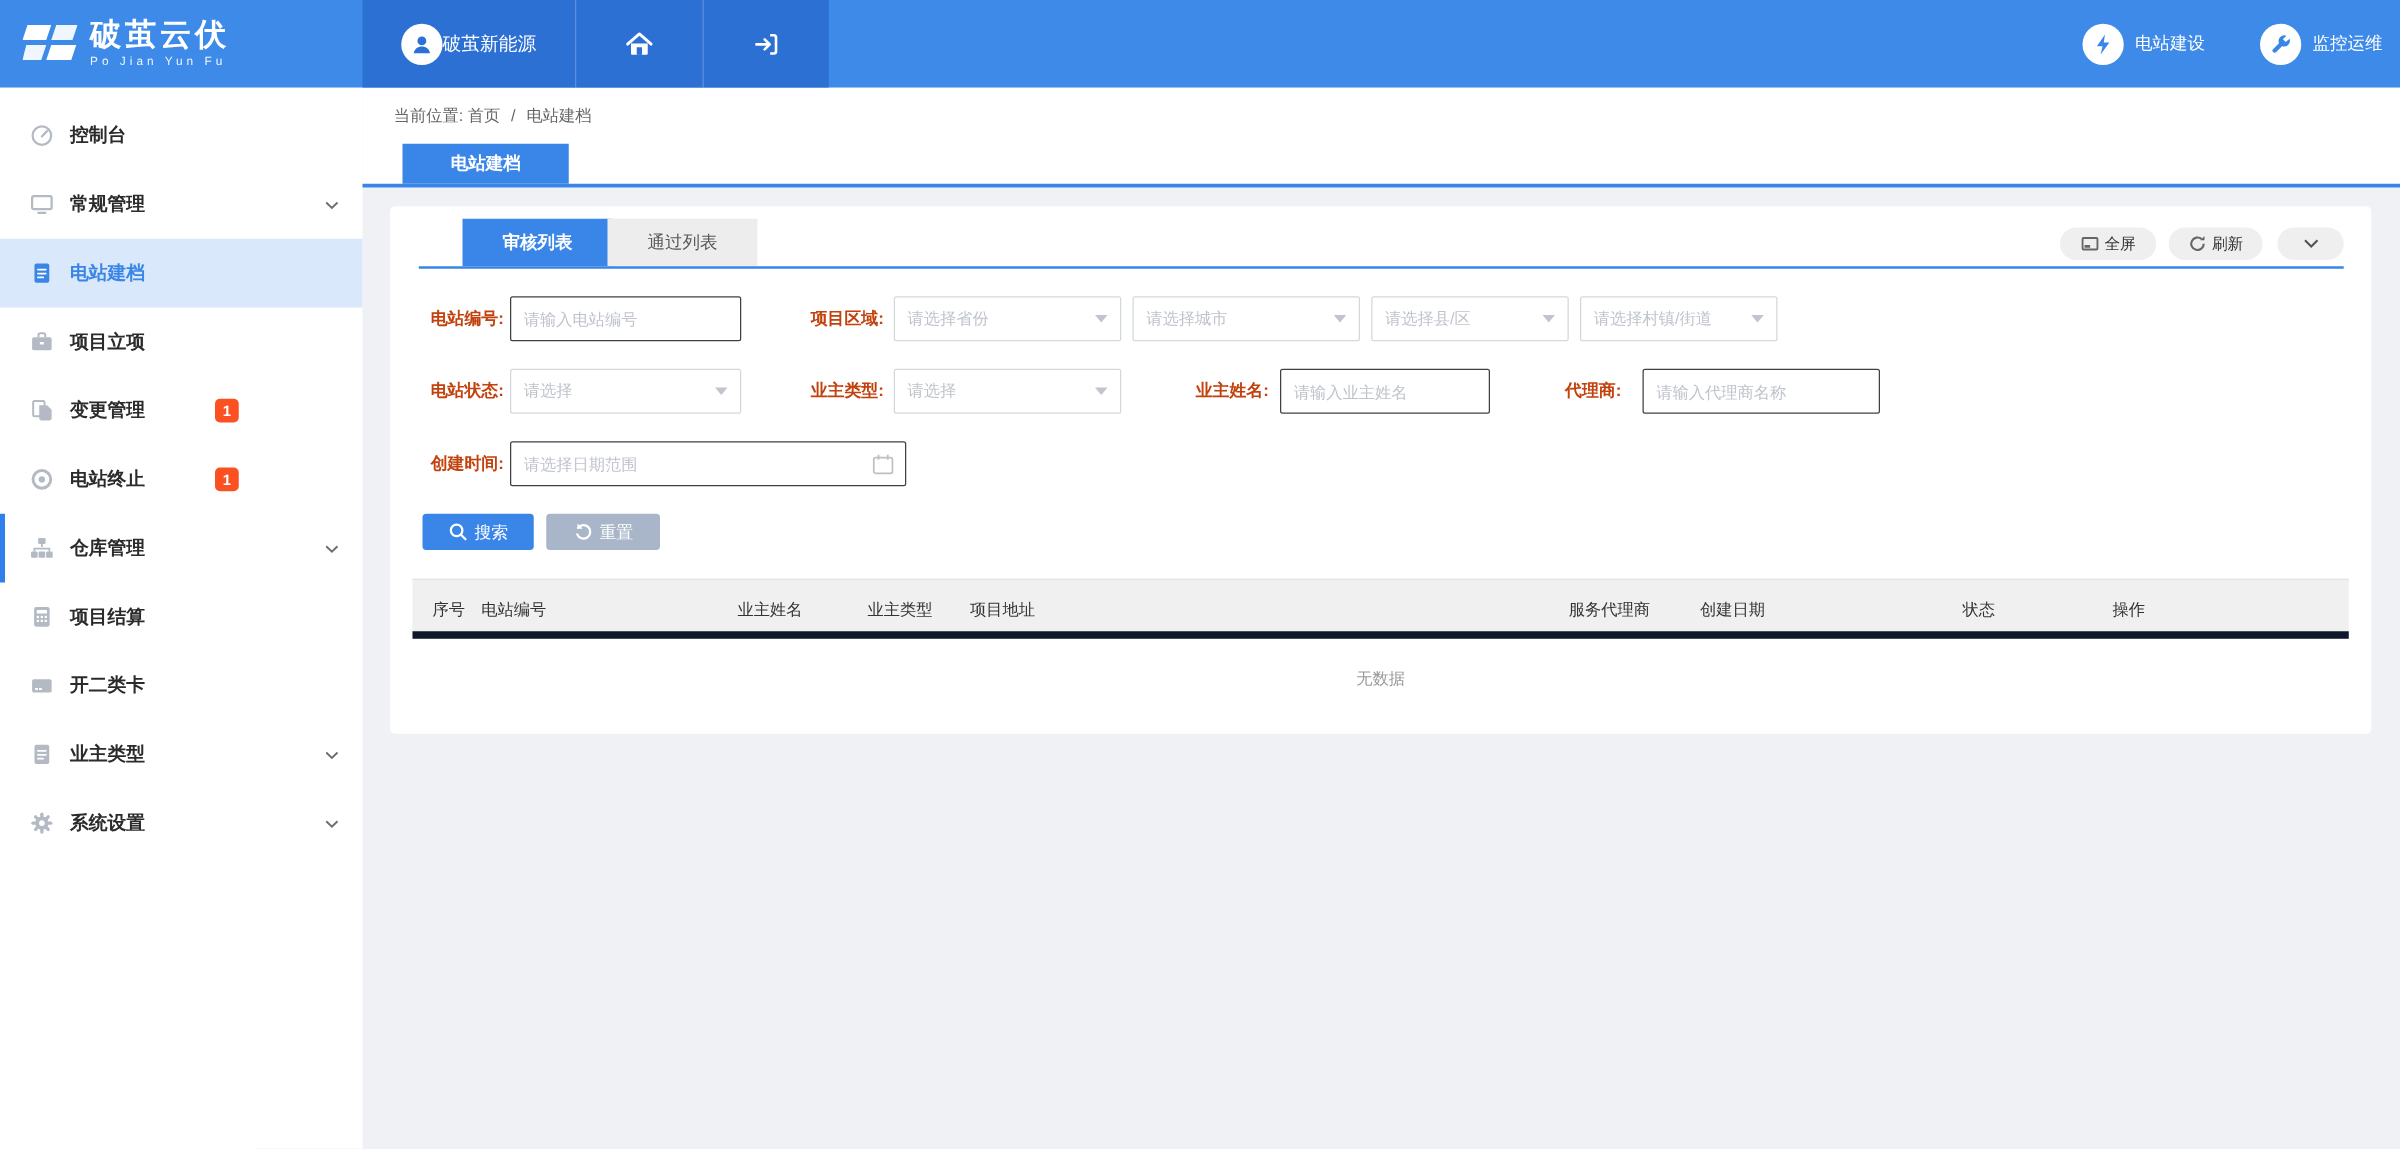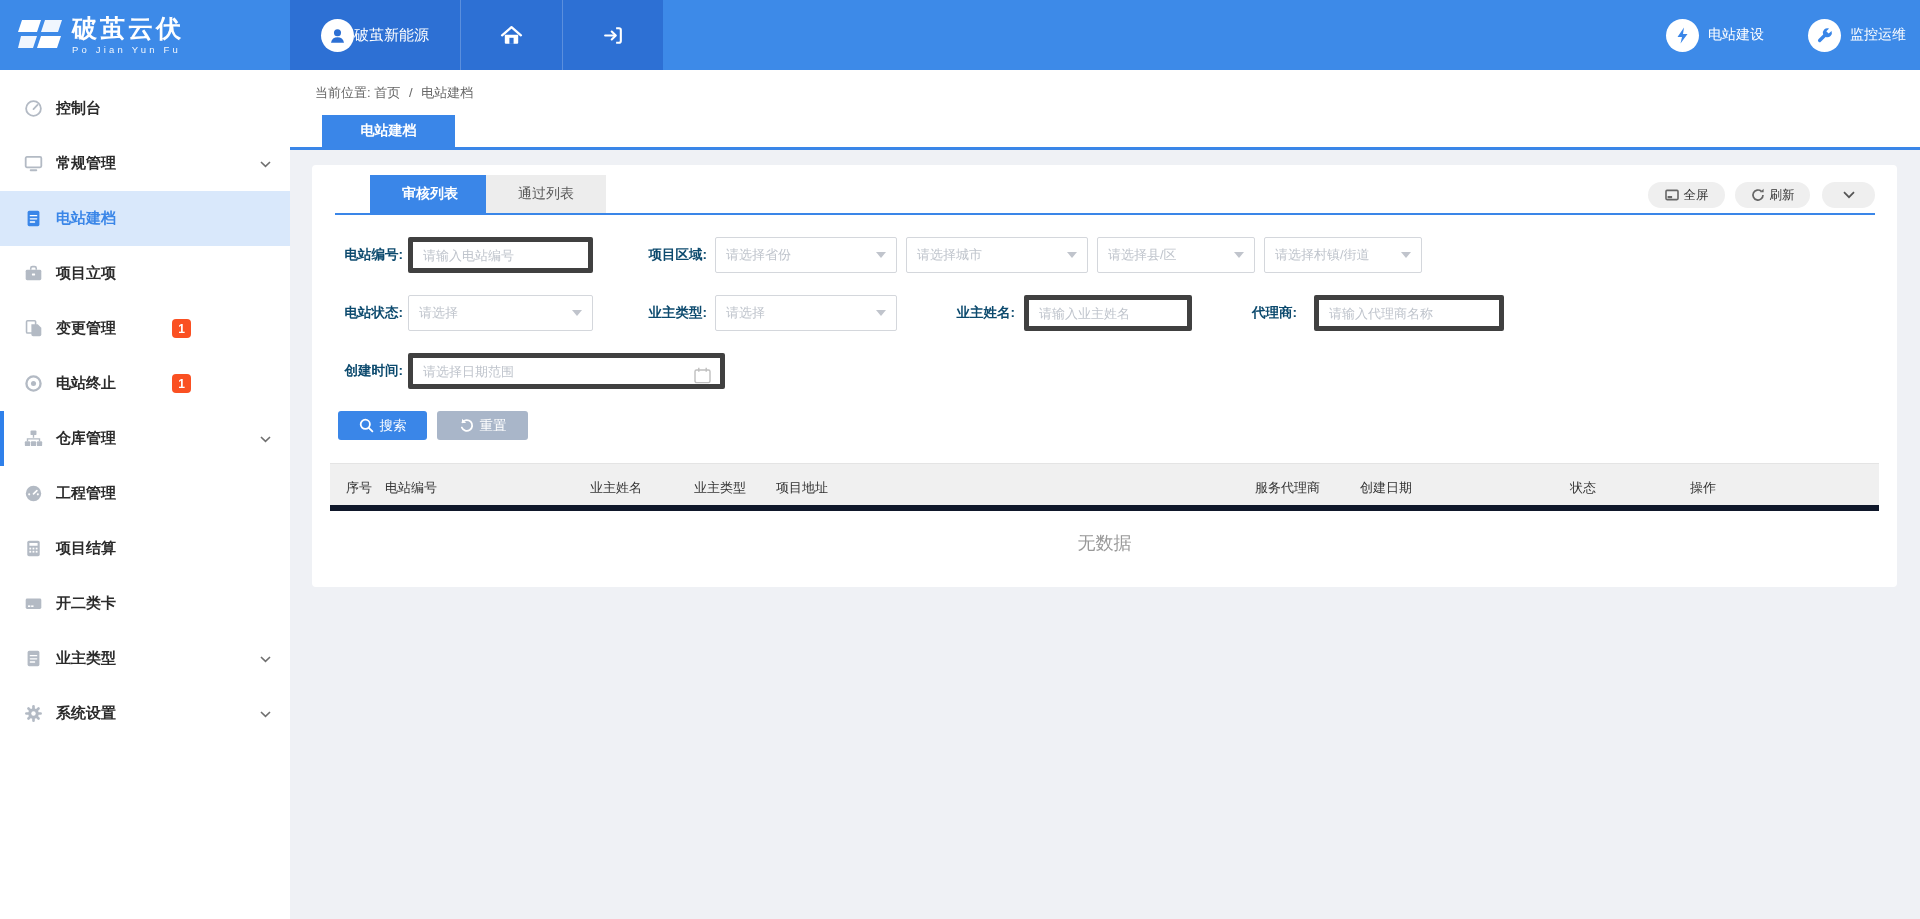--- a/index.html
+++ b/index.html
@@ -49,36 +49,36 @@
   .tab { position:absolute; top:10px; width:120px; height:38px; font-size:14px; display:flex; align-items:center; justify-content:center; cursor:pointer;margin-left:33px; }
   .tab-active { left:25px; background:#3A86E8; color:#fff; font-weight:bold; }
   .tab-plain { left:141px; background:#EDEDED; color:#595959; }
   .tabs-line { position:absolute; left:23px; top:48px; width:1540px; height:2px; background:#3A86E8; }
   .pill { position:absolute; top:17px; height:26px; border-radius:13px; background:#EFEFEF; display:flex; align-items:center; justify-content:center; gap:5px; font-size:12.5px; color:#333; cursor:pointer; }
   .pill-full { left:1336px; width:77px; }
   .pill-refresh { left:1423px; width:75px; }
   .pill-collapse { left:1510px; width:53px; color:#555; }
 
   
-  .fld-label { position:absolute; height:36px; line-height:36px; text-align:right; font-size:13.5px; font-weight:bold; color:#0c4a6e; }
-  .inp { position:absolute; height:36px; border:5px solid #404040; border-radius:2px; background:#fff; }
+  .fld-label { position:absolute; height:36px; line-height:36px; text-align:right; font-size:13.5px; font-weight:bold; color:#c2410c; }
+  .inp { position:absolute; height:36px; border:1px solid #404040; border-radius:2px; background:#fff; }
   .inp input { width:100%; height:100%; border:none; outline:none; padding:0 10px; font-size:13px; color:#333; font-family:"Liberation Sans", sans-serif; background:transparent; }
   .inp input::placeholder { color:#BFC4CC; }
   .sel { position:absolute; height:36px; border:1px solid #D4D7DC; border-radius:2px; background:#fff; display:flex; align-items:center; justify-content:space-between; padding:0 10px; font-size:13px; color:#BFC4CC; cursor:pointer; }
   .caret { width:0; height:0; border-left:5px solid transparent; border-right:5px solid transparent; border-top:6px solid #C0C4CC; }
   .date-icon { position:absolute; right:9px; top:9px; width:17px; height:17px; }
 
   .btn { position:absolute; top:246px; height:29px; border:none; border-radius:3px; color:#fff; font-size:13.5px; display:flex; align-items:center; justify-content:center; gap:6px; cursor:pointer; font-family:"Liberation Sans", sans-serif; }
   .btn-search { left:26px; width:89px; background:#3A86E8; }
   .btn-reset { left:125px; width:91px; background:#A9B6C9; }
 
   
   .thead { position:absolute; left:18px; top:298px; width:1549px; height:48px; background:#F0F0F0; border-top:1px solid #E4E4E4; border-bottom:6px solid #0f172a; }
   .th { position:absolute; top:0; height:48px; line-height:48px; font-size:13px; color:#333; white-space:nowrap; }
-  .empty-row { position:absolute; left:18px; top:346px; width:1549px; height:64px; display:flex; align-items:center; justify-content:center; font-size:18px; color:#999; }
+  .empty-row { position:absolute; left:18px; top:346px; width:1549px; height:64px; display:flex; align-items:center; justify-content:center; font-size:13px; color:#999; }
 
   svg { display:block; }
 </style>
 </head>
 <body>
 
 <div class="header">
   <div class="logo-area">
     <span>
       <svg class="logo-mark" viewBox="0 0 44 40">
@@ -225,31 +225,20 @@
         </svg>
     </span>
     <span class="side-label">仓库管理</span>
     <span class="side-chevron">
       <svg width="11" height="7" viewBox="0 0 11 7">
           <path d="M1 1l4.5 4.3L10 1" fill="none" stroke="currentColor" stroke-width="1.6"></path>
         </svg>
     </span>
   </div>
 
-  <div class="side-item">
-    <span class="side-icon">
-      <svg viewBox="0 0 18 18">
-          <circle cx="9" cy="9" r="7.3" fill="#B3BAC4"></circle>
-          <path d="M9 9.4l3.2-3.2" stroke="#fff" stroke-width="1.6" stroke-linecap="round"></path>
-          <circle cx="4.9" cy="9.8" r="1" fill="#fff"></circle>
-          <circle cx="13.1" cy="9.8" r="1" fill="#fff"></circle>
-        </svg>
-    </span>
-    <span class="side-label">工程管理</span>
-  </div>
 
   <div class="side-item">
     <span class="side-icon">
       <svg viewBox="0 0 18 18">
           <rect x="3.1" y="1.6" width="11.8" height="14.8" rx="1.6" fill="#B3BAC4"></rect>
           <rect x="5.1" y="3.8" width="7.8" height="2.7" rx=".5" fill="#fff"></rect>
           <g fill="#fff">
             <rect x="5.1" y="8.2" width="1.7" height="1.7"></rect>
             <rect x="8.1" y="8.2" width="1.7" height="1.7"></rect>
             <rect x="11.1" y="8.2" width="1.7" height="1.7"></rect>

